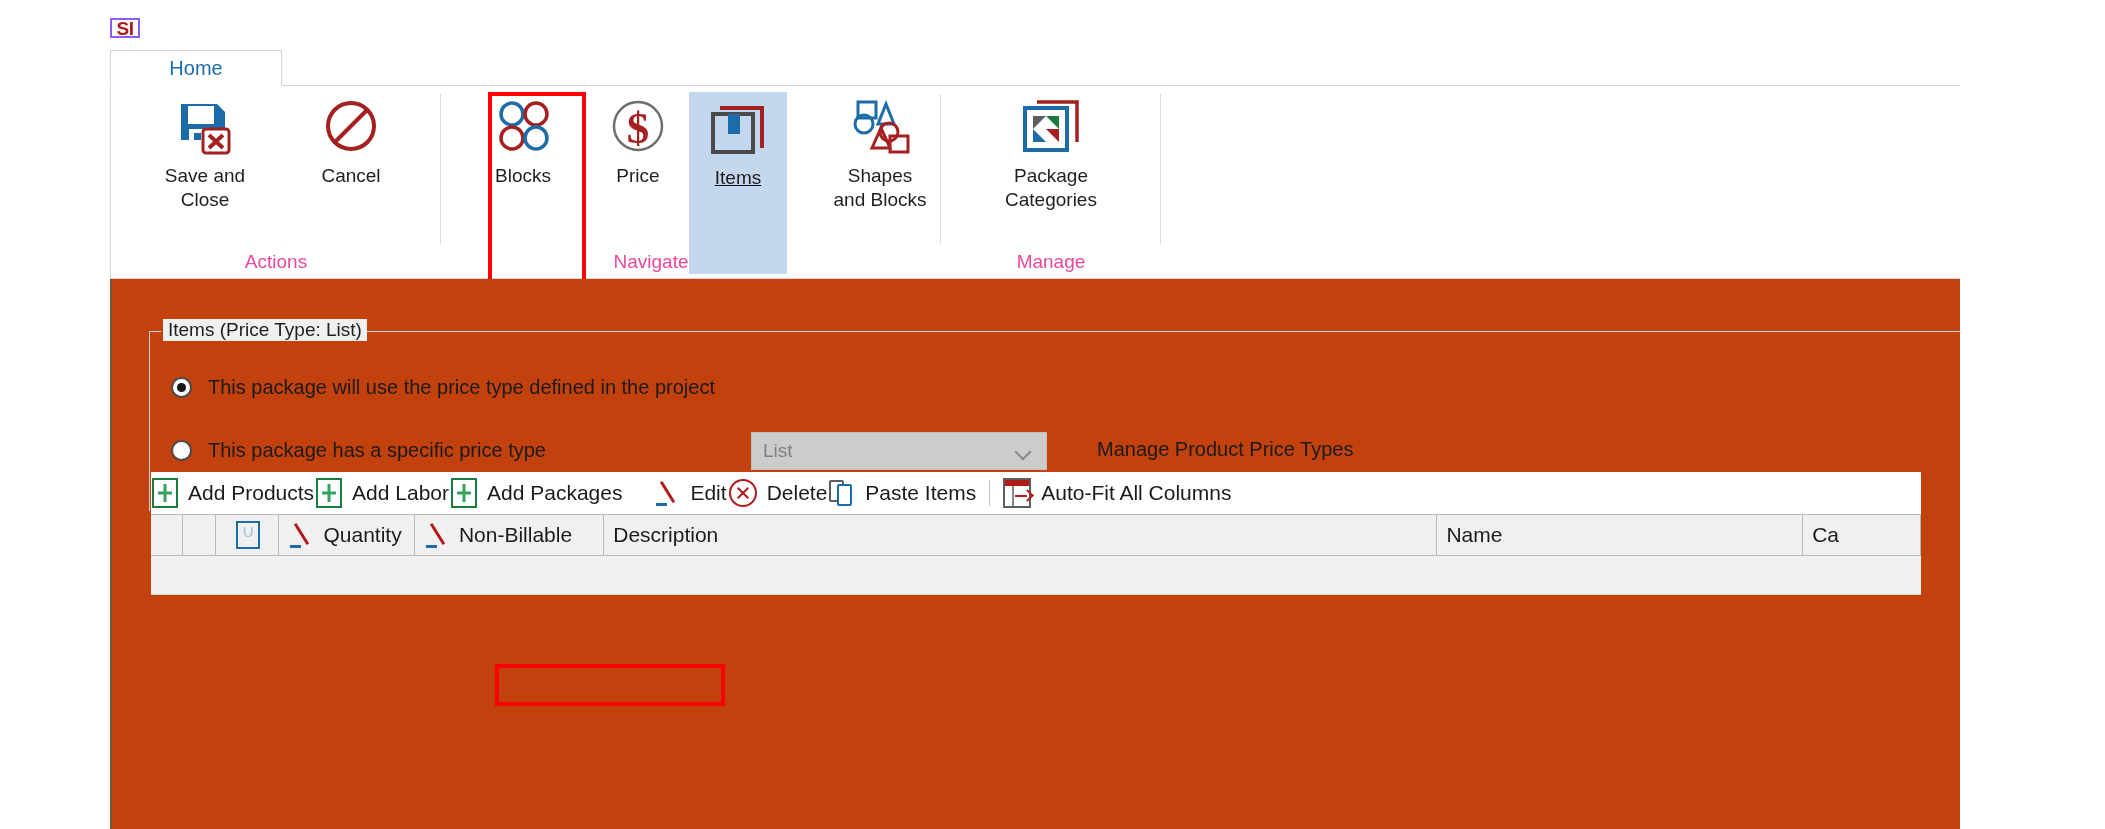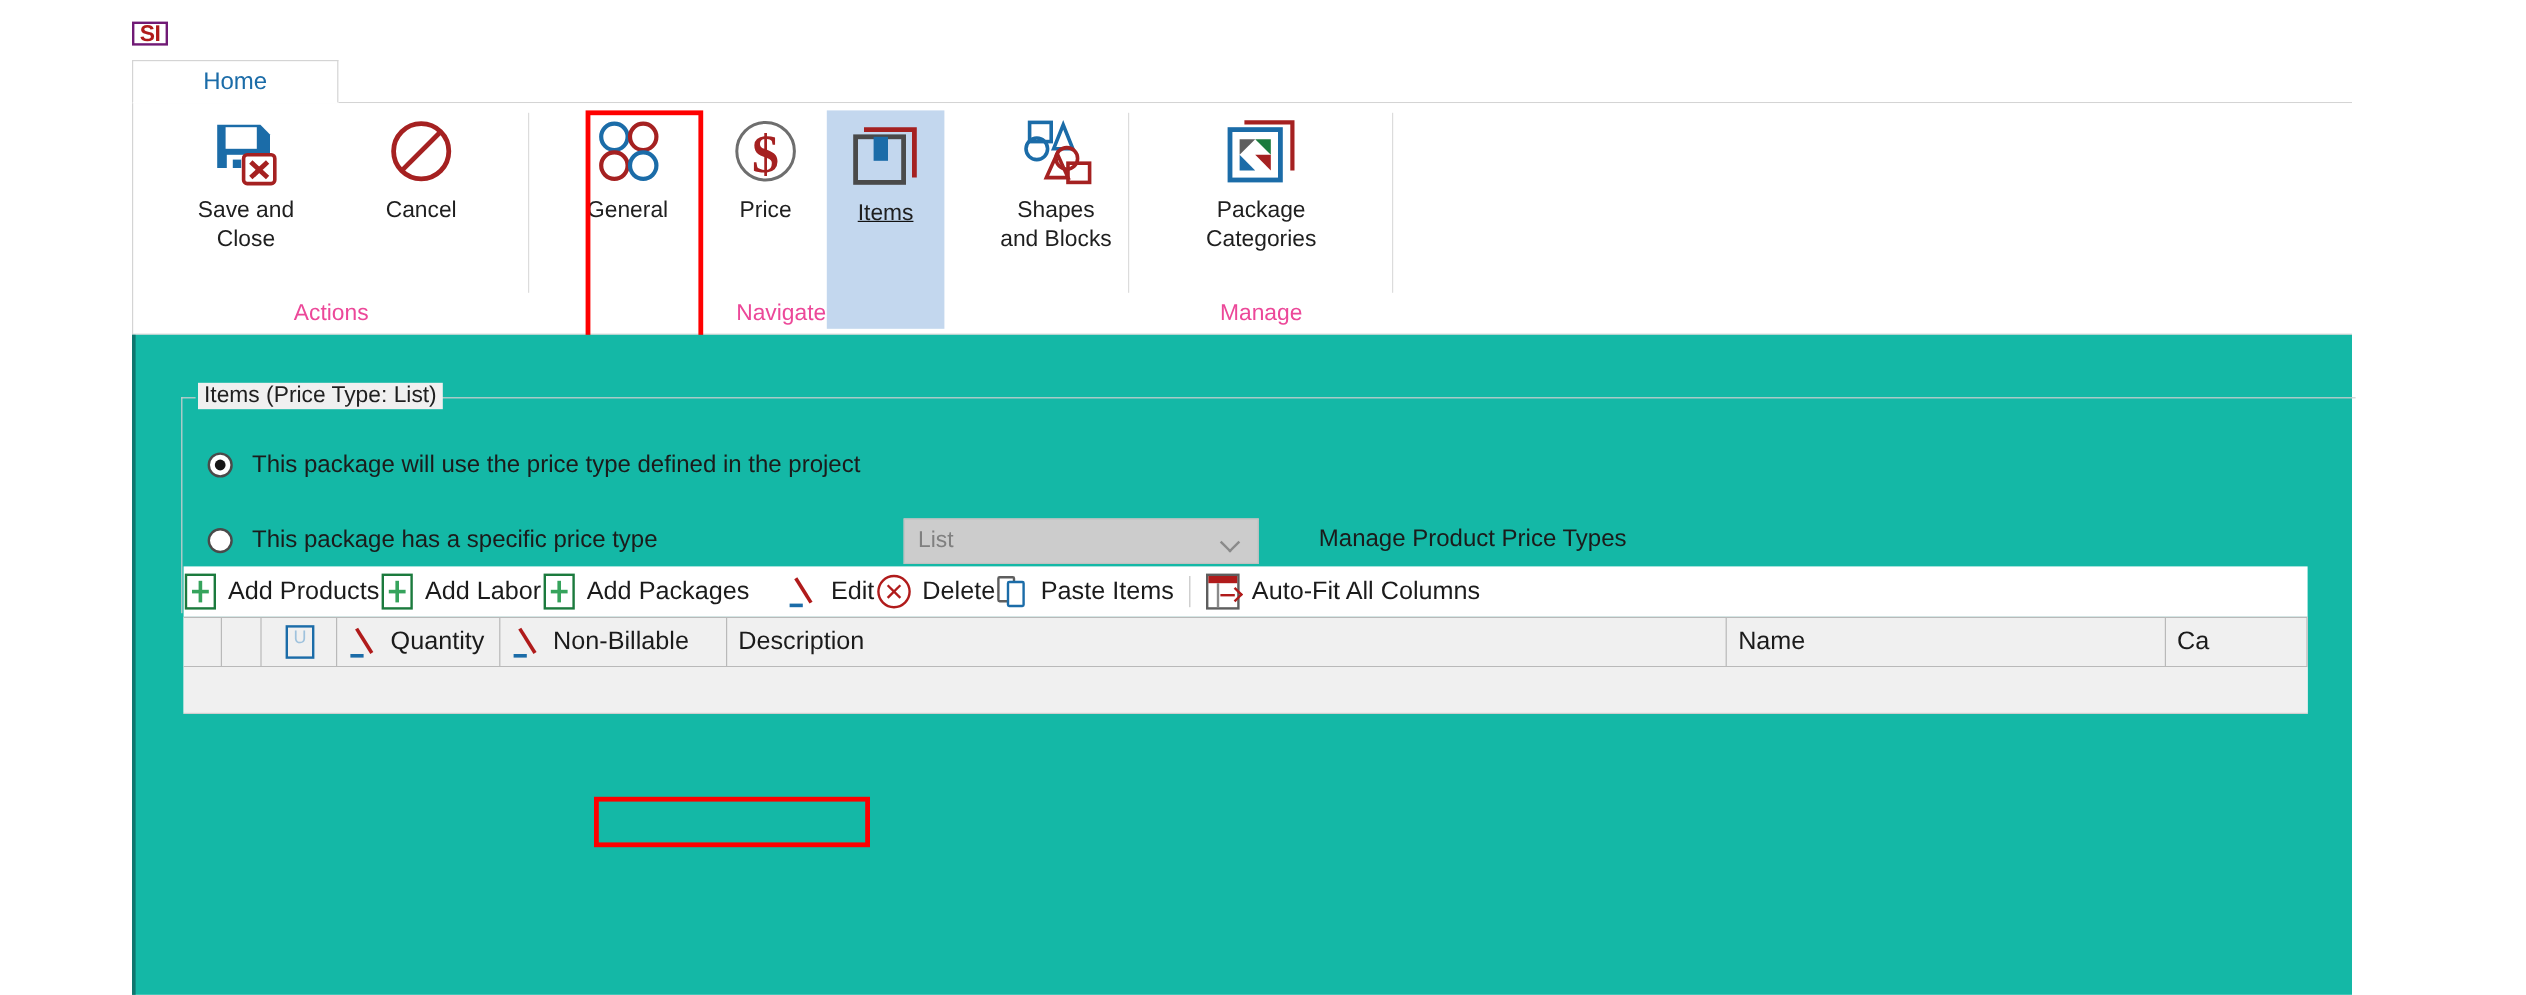--- a/index.html
+++ b/index.html
@@ -26,21 +26,21 @@
     background: #ffffff;
   }
 
   
   .si-logo {
     position: absolute;
     left: 110px;
     top: 18px;
     width: 30px;
     height: 20px;
-    border: 2px solid #701a75;
+    border: 2px solid #8b5cf6;
     box-sizing: border-box;
     color: #b01b1b;
     font-size: 19px;
     font-weight: bold;
     font-family: "Liberation Sans", sans-serif;
     letter-spacing: -0.5px;
     display: flex;
     align-items: center;
     justify-content: center;
     line-height: 1;
@@ -155,22 +155,22 @@
     pointer-events: none;
   }
 
   
   .content {
     position: absolute;
     left: 110px;
     top: 279px;
     width: 1850px;
     height: 550px;
-    background: #14b8a6;
-    border-left: 3px solid #0f766e;
+    background: #c2410c;
+    border-left: 1px solid #0f766e;
     box-sizing: border-box;
   }
 
   .groupbox {
     position: absolute;
     left: 38px;
     top: 52px;
     width: 1812px;
     height: 180px;
   }
@@ -533,21 +533,21 @@
 
       <div class="rib-btn" style="left:18px; width:128px;">
         <div class="icon-box">
           <svg width="64" height="64" viewBox="0 0 64 64">
             <circle cx="21" cy="18" r="11" fill="none" stroke="#1b6ca8" stroke-width="3.5"></circle>
             <circle cx="45" cy="18" r="11" fill="none" stroke="#a52121" stroke-width="3.5"></circle>
             <circle cx="21" cy="42" r="11" fill="none" stroke="#a52121" stroke-width="3.5"></circle>
             <circle cx="45" cy="42" r="11" fill="none" stroke="#1b6ca8" stroke-width="3.5"></circle>
           </svg>
         </div>
-        <div class="rib-label">General</div>
+        <div class="rib-label">Blocks</div>
       </div>
 
       <div class="rib-btn" style="left:150px; width:94px;">
         <div class="icon-box">
           <svg width="64" height="64" viewBox="0 0 64 64">
             <circle cx="32" cy="30" r="24" fill="none" stroke="#6e6e6e" stroke-width="2.5"></circle>
             <text x="32" y="47" font-family="Liberation Serif, serif" font-size="45" font-weight="bold" fill="#a52121" text-anchor="middle">$</text>
           </svg>
         </div>
         <div class="rib-label">Price</div>

